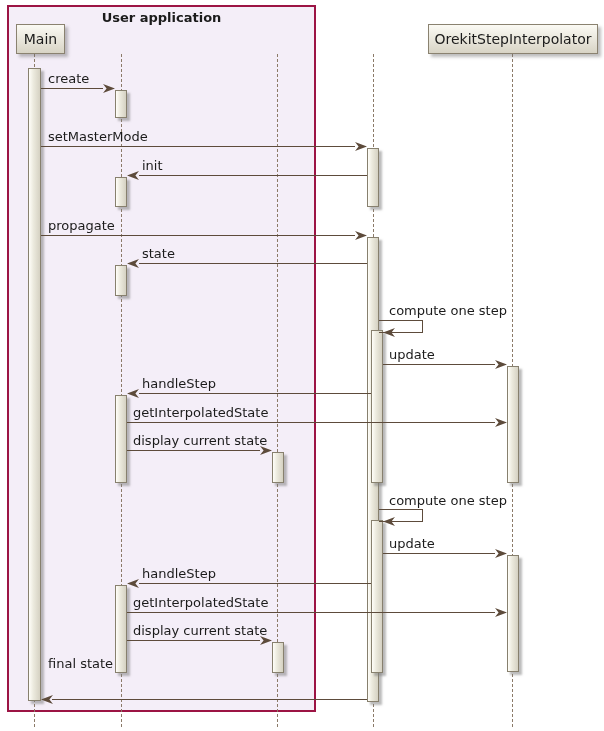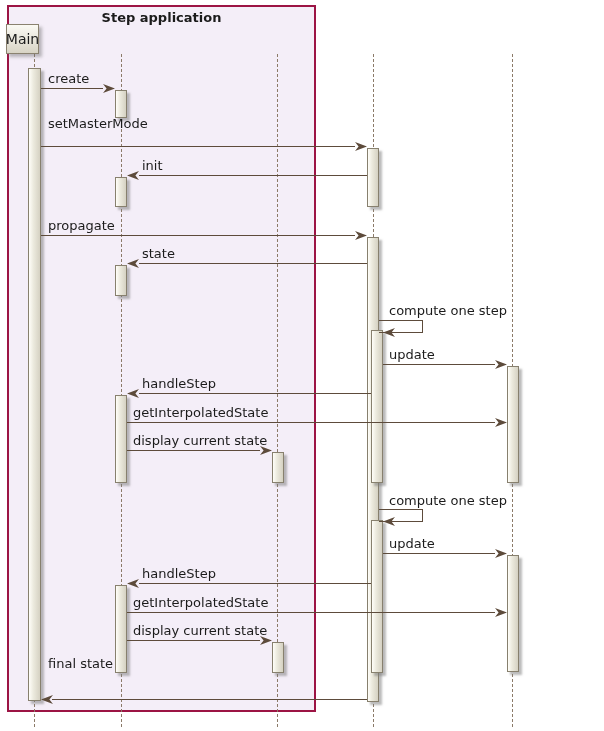--- a/index.html
+++ b/index.html
@@ -53,31 +53,34 @@
   .ah{position:absolute;width:12px;height:9px;background:var(--arrow);}
   .ah-r{clip-path:polygon(0 0,100% 50%,0 100%,30% 50%);}
   .ah-l{clip-path:polygon(100% 0,0 50%,100% 100%,70% 50%);}
 </style>
 </head>
 <body>
 
 <div id="stage">
 
   <div class="frame">
-    <div class="frame-title">Step application</div>
+    <div class="frame-title">User application</div>
   </div>
 
   <div class="ll" style="left:34px"></div>
   <div class="ll" style="left:121px"></div>
   <div class="ll" style="left:277px"></div>
   <div class="ll" style="left:373px"></div>
   <div class="ll" style="left:512px"></div>
 
-  <div class="p" style="left:6px;width:33px">
+  <div class="p" style="left:16px;width:49px">
       <span>Main</span>
+    </div>
+  <div class="p" style="left:428px;width:170px">
+      <span>OrekitStepInterpolator</span>
     </div>
 
   <div class="act" style="left:28px;top:68px;height:633px;width:13px"></div>
   <div class="act" style="left:115px;top:90px;height:28px"></div>
   <div class="act" style="left:115px;top:177px;height:30px"></div>
   <div class="act" style="left:115px;top:265px;height:31px"></div>
   <div class="act" style="left:115px;top:395px;height:88px"></div>
   <div class="act" style="left:115px;top:585px;height:88px"></div>
   <div class="act" style="left:272px;top:452px;height:31px"></div>
   <div class="act" style="left:272px;top:642px;height:31px"></div>
@@ -88,21 +91,21 @@
   <div class="act" style="left:507px;top:366px;height:117px"></div>
   <div class="act" style="left:507px;top:555px;height:117px"></div>
 
   <div class="msg">
     <span class="mlabel" style="left:48px;top:71px">create</span>
     <div class="mline" style="left:41px;top:88px;width:62px"></div>
     <div class="ah ah-r" style="left:103px;top:84px"></div>
   </div>
 
   <div class="msg">
-    <span class="mlabel" style="left:48px;top:116px">setMasterMode</span>
+    <span class="mlabel" style="left:48px;top:129px">setMasterMode</span>
     <div class="mline" style="left:41px;top:146px;width:314px"></div>
     <div class="ah ah-r" style="left:355px;top:142px"></div>
   </div>
 
   <div class="msg">
     <span class="mlabel" style="left:142px;top:158px">init</span>
     <div class="mline" style="left:139px;top:175px;width:228px"></div>
     <div class="ah ah-l" style="left:127px;top:171px"></div>
   </div>
 

